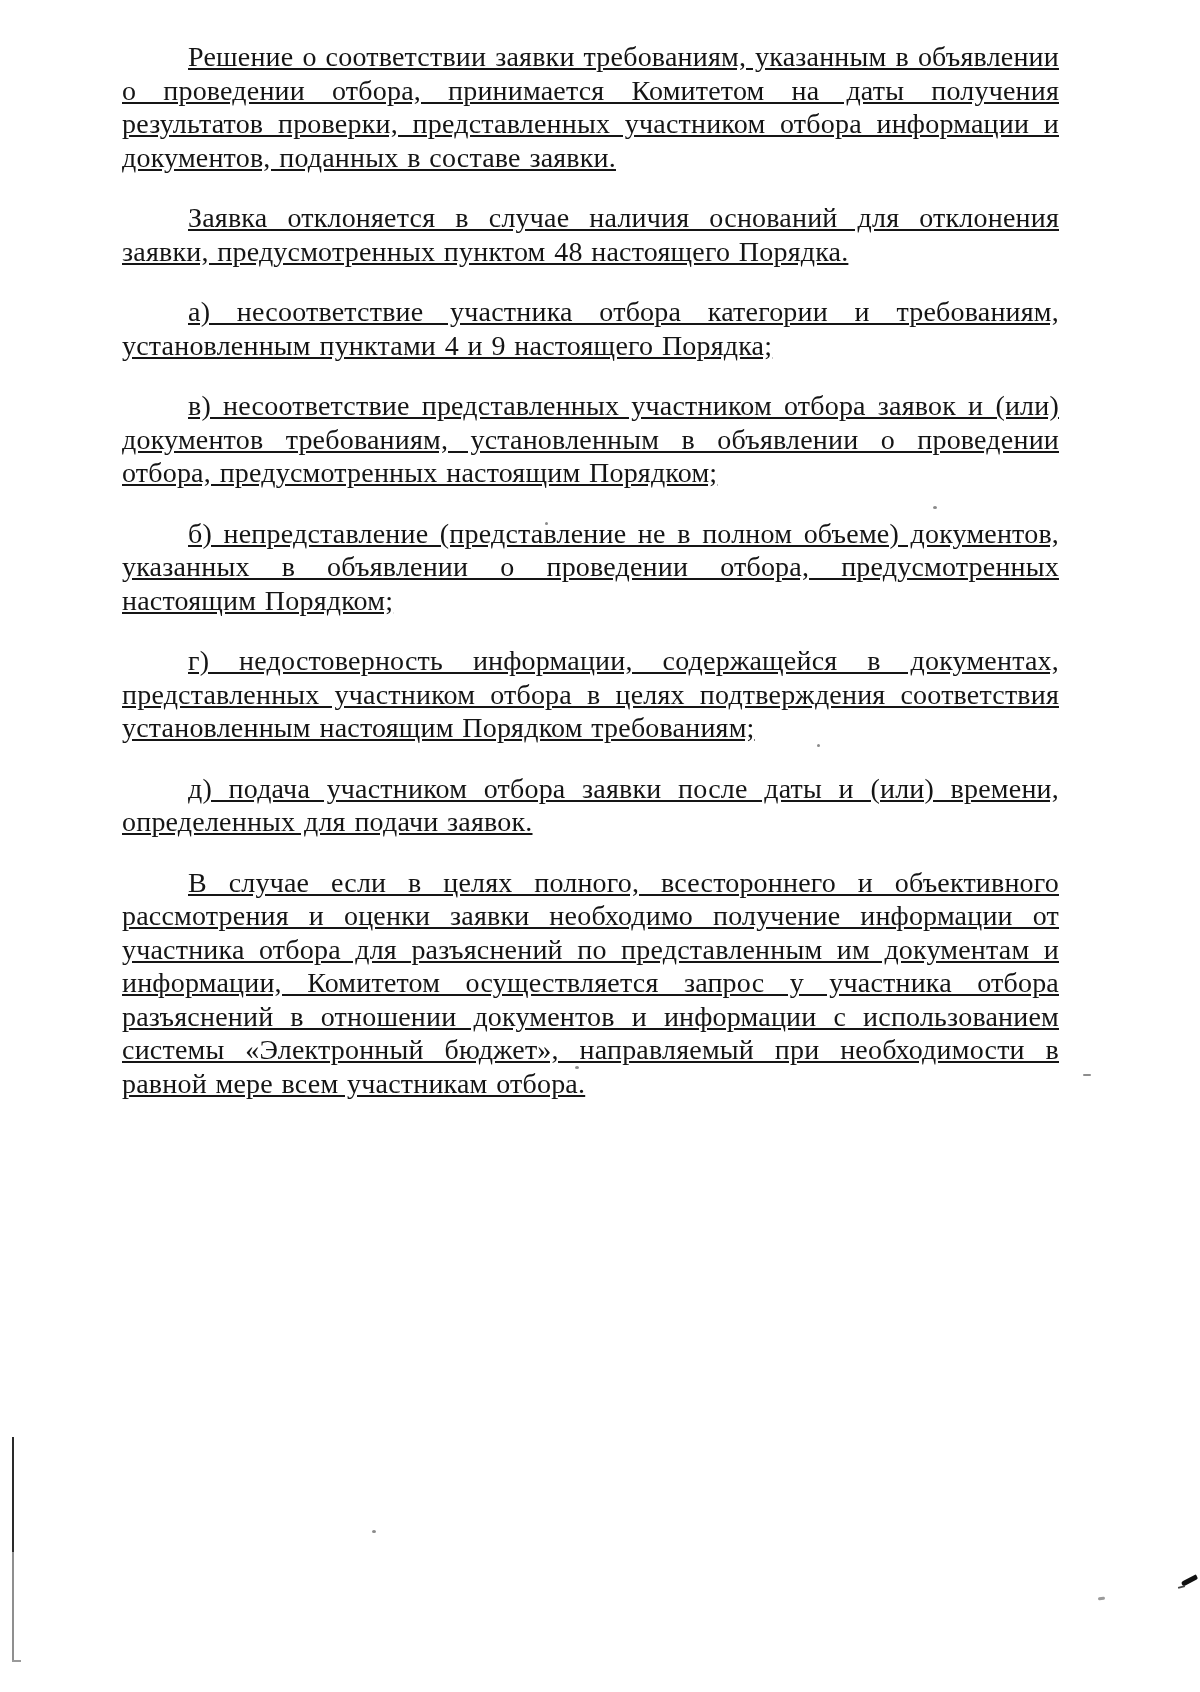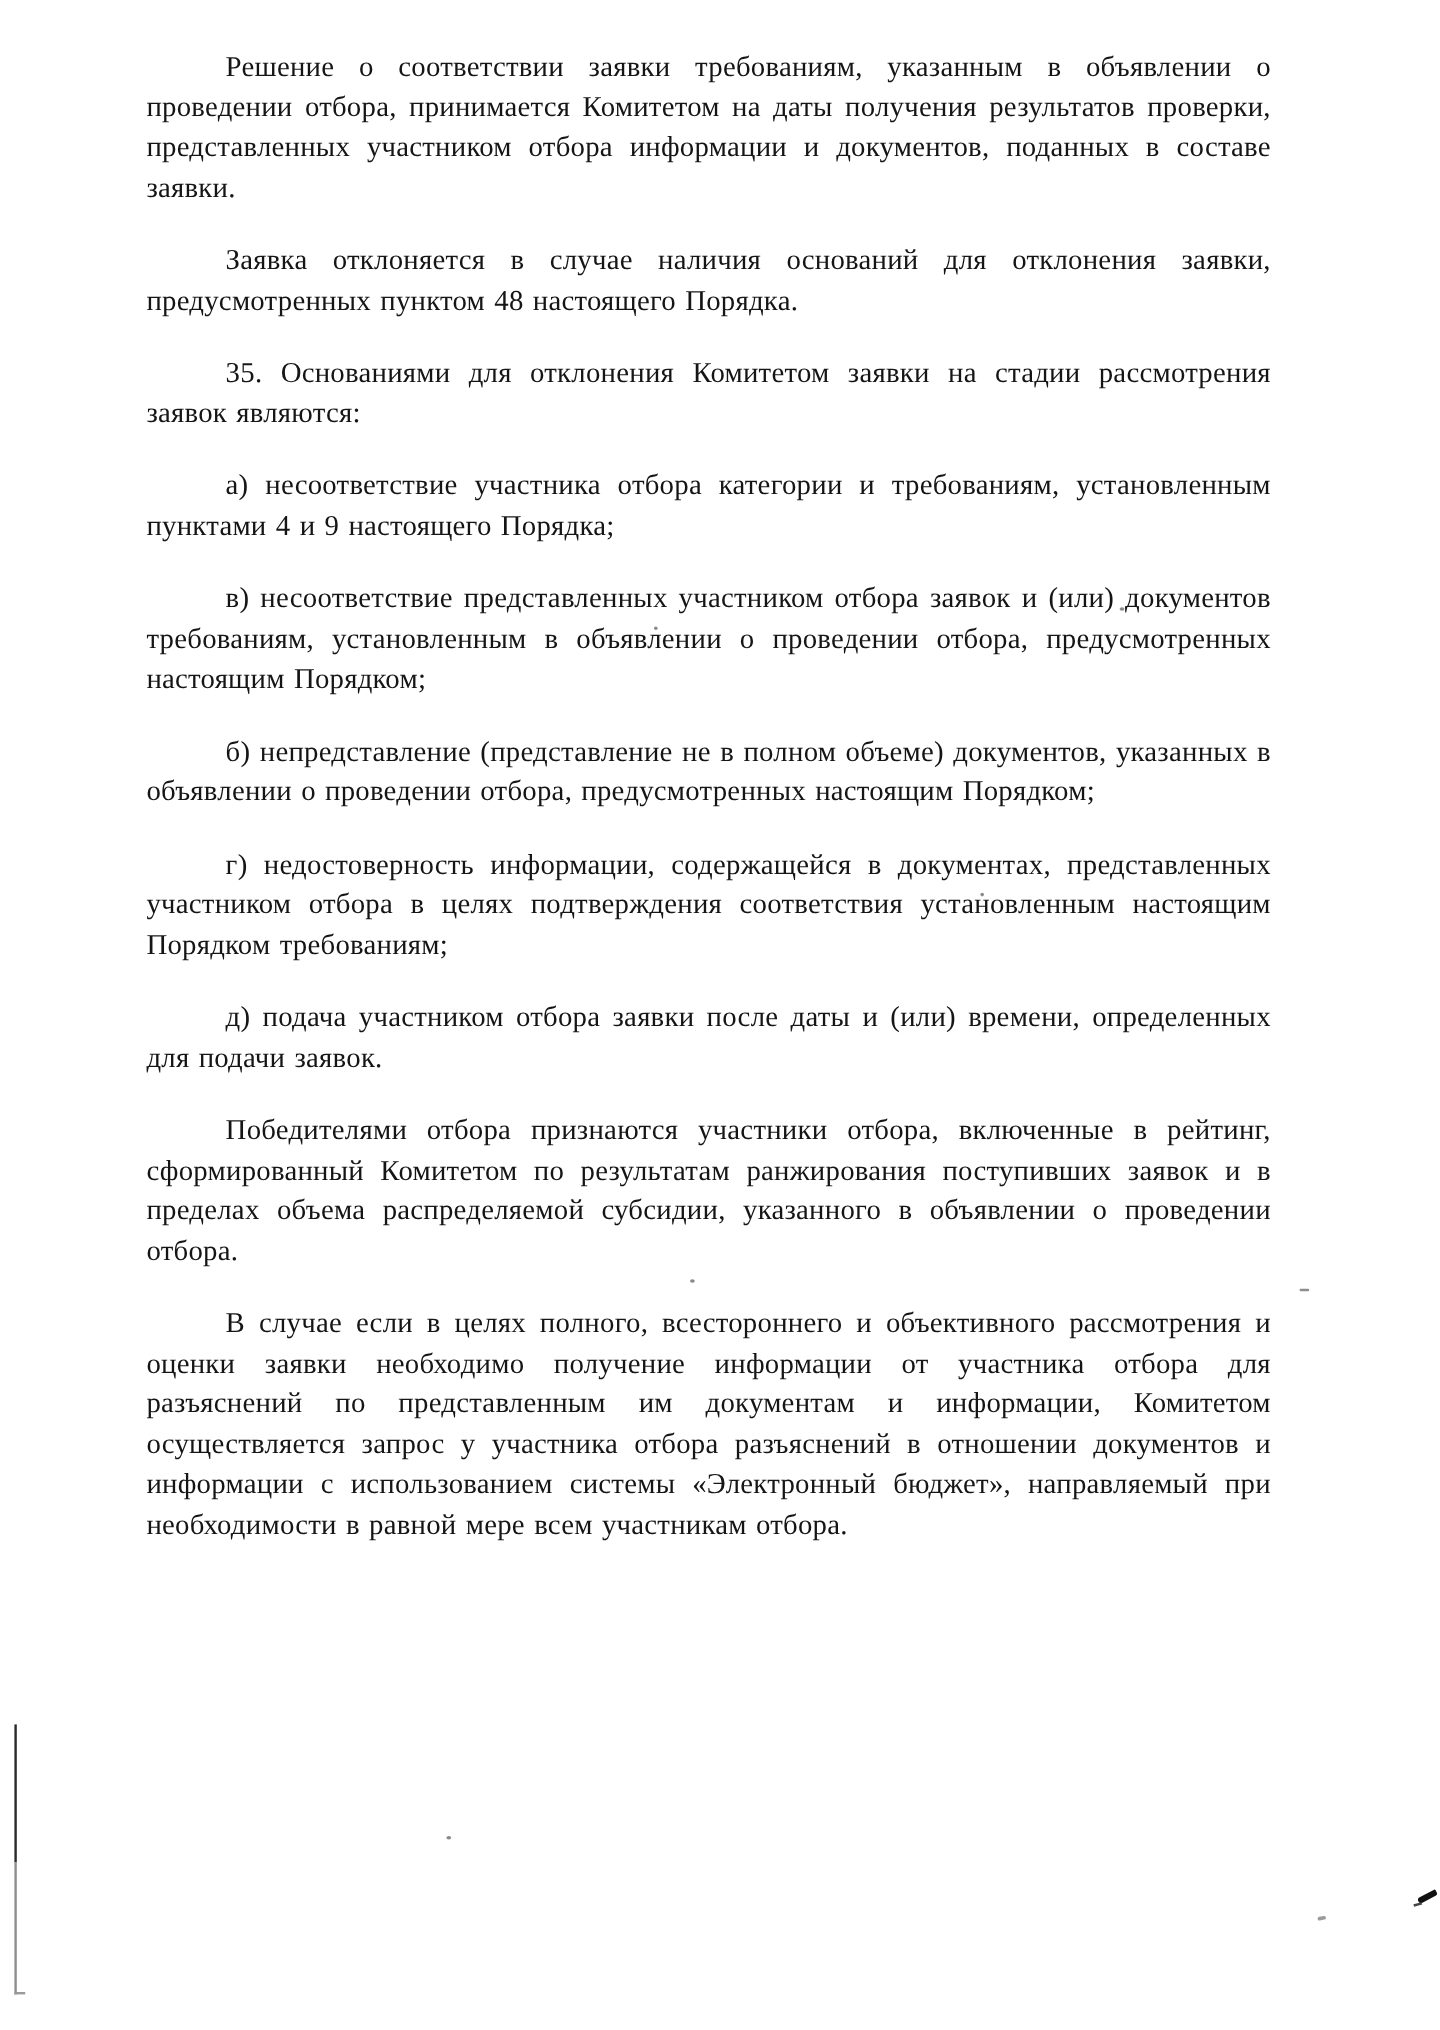--- a/index.html
+++ b/index.html
@@ -21,27 +21,28 @@
   }
   .doc {
     position: absolute;
     left: 122px;
     top: 40px;
     width: 937px;
     color: #151515;
   }
   .para {
     font-family: "Liberation Serif", serif;
-    font-size: 24px;
+    font-size: 28px;
     line-height: 33.5px;
     text-align: justify;
     text-indent: 66px;
     margin: 0 0 27px 0;
     letter-spacing: 0.2px;
     word-spacing: 1.5px;
+    text-decoration: underline;
   }
   
   .artifact { position: absolute; }
   .vline-top {
     left: 12px; top: 1437px; width: 2px; height: 115px;
     background: #2a2a2a;
   }
   .vline-bottom {
     left: 12px; top: 1552px; width: 2px; height: 110px;
     background: #8f8f8f;
@@ -71,27 +72,25 @@
   .speck-7 { left: 545px; top: 522px; width: 3px; height: 3px; }
 </style>
 </head>
 <body>
 
 <div class="page">
 
   <div class="doc">
     <p class="para">Решение о соответствии заявки требованиям, указанным в объявлении о проведении отбора, принимается Комитетом на даты получения результатов проверки, представленных участником отбора информации и документов, поданных в составе заявки.</p>
     <p class="para">Заявка отклоняется в случае наличия оснований для отклонения заявки, предусмотренных пунктом 48 настоящего Порядка.</p>
-    <p class="para">35. Основаниями для отклонения Комитетом заявки на стадии рассмотрения заявок являются:</p>
     <p class="para">а) несоответствие участника отбора категории и требованиям, установленным пунктами 4 и 9 настоящего Порядка;</p>
     <p class="para">в) несоответствие представленных участником отбора заявок и (или) документов требованиям, установленным в объявлении о проведении отбора, предусмотренных настоящим Порядком;</p>
     <p class="para">б) непредставление (представление не в полном объеме) документов, указанных в объявлении о проведении отбора, предусмотренных настоящим Порядком;</p>
     <p class="para">г) недостоверность информации, содержащейся в документах, представленных участником отбора в целях подтверждения соответствия установленным настоящим Порядком требованиям;</p>
     <p class="para">д) подача участником отбора заявки после даты и (или) времени, определенных для подачи заявок.</p>
-    <p class="para">Победителями отбора признаются участники отбора, включенные в рейтинг, сформированный Комитетом по результатам ранжирования поступивших заявок и в пределах объема распределяемой субсидии, указанного в объявлении о проведении отбора.</p>
     <p class="para">В случае если в целях полного, всестороннего и объективного рассмотрения и оценки заявки необходимо получение информации от участника отбора для разъяснений по представленным им документам и информации, Комитетом осуществляется запрос у участника отбора разъяснений в отношении документов и информации с использованием системы «Электронный бюджет», направляемый при необходимости в равной мере всем участникам отбора.</p>
   </div>
 
   <div class="artifact vline-top"></div>
   <div class="artifact vline-bottom"></div>
   <div class="artifact vline-foot"></div>
   <div class="artifact pen-stroke"></div>
   <div class="artifact pen-stroke-tail"></div>
   <div class="artifact speck speck-1"></div>
   <div class="artifact speck speck-2"></div>

